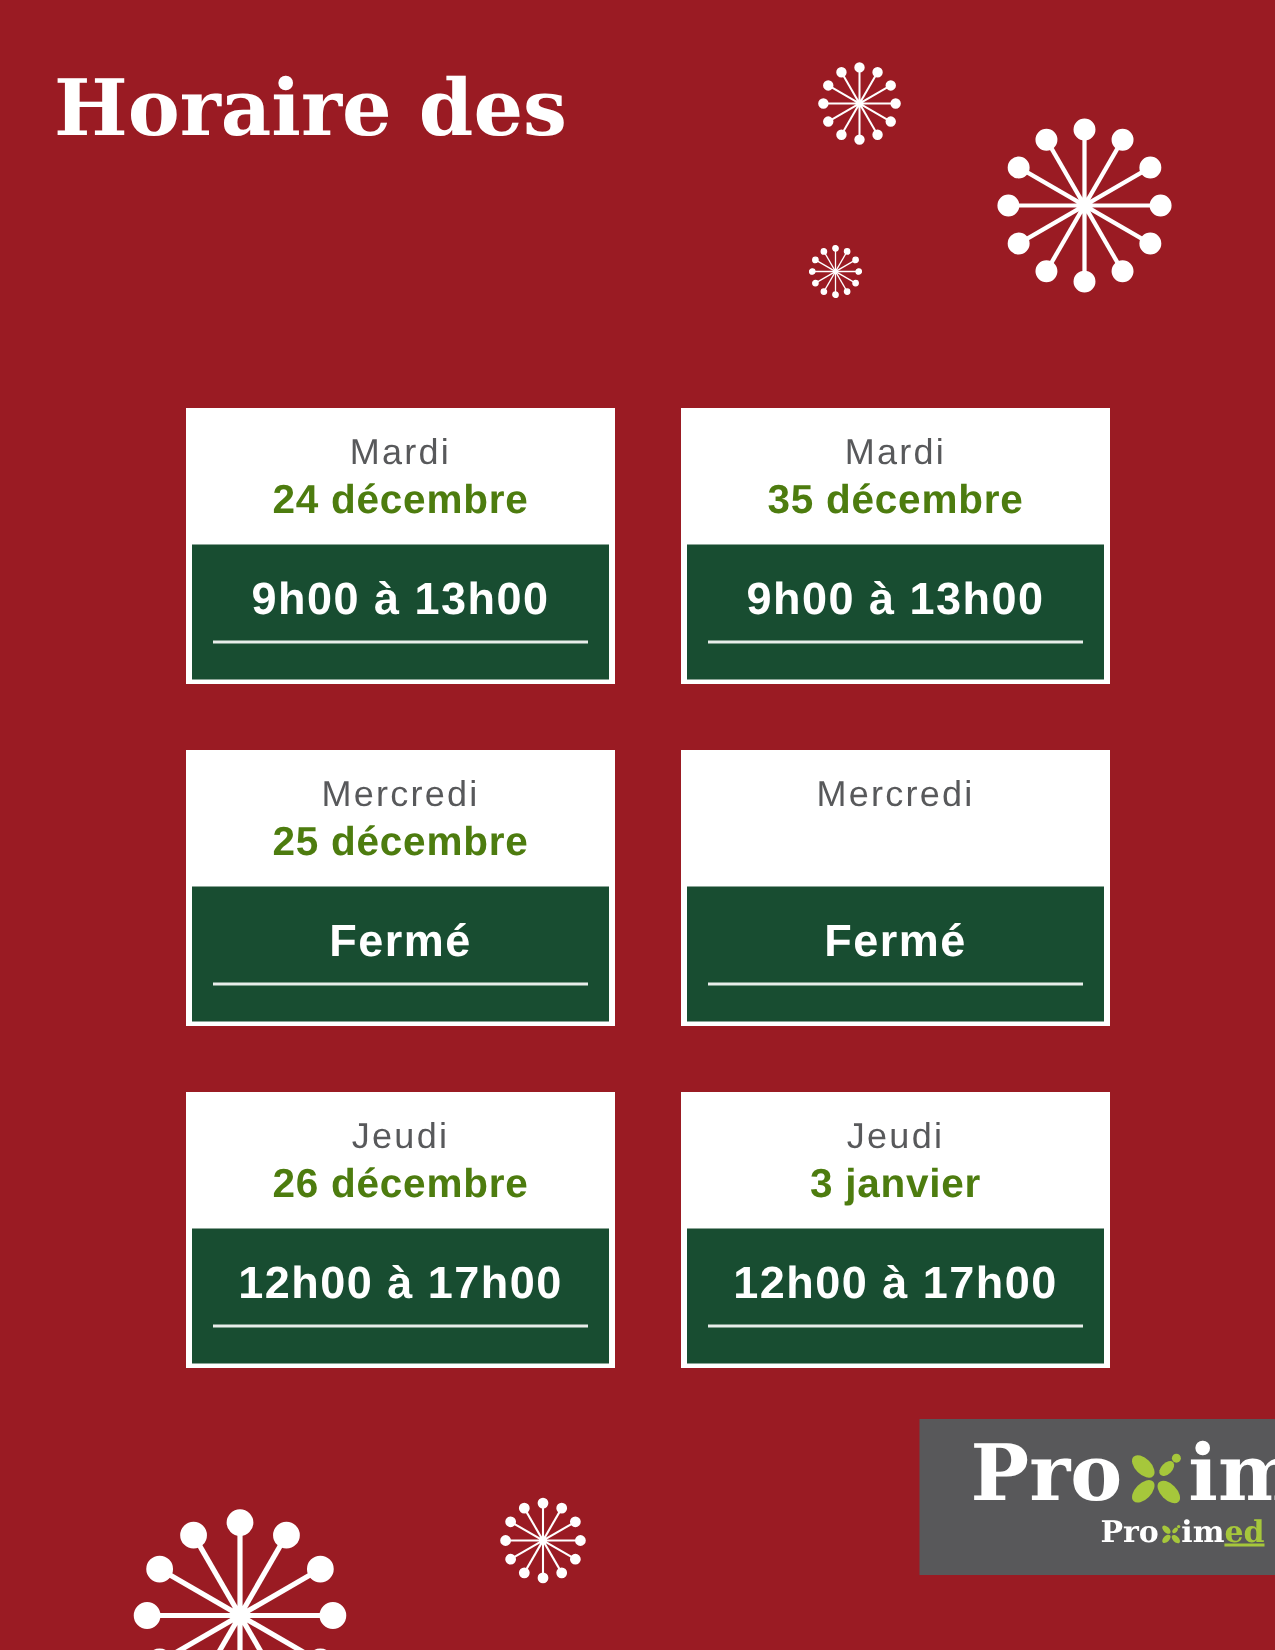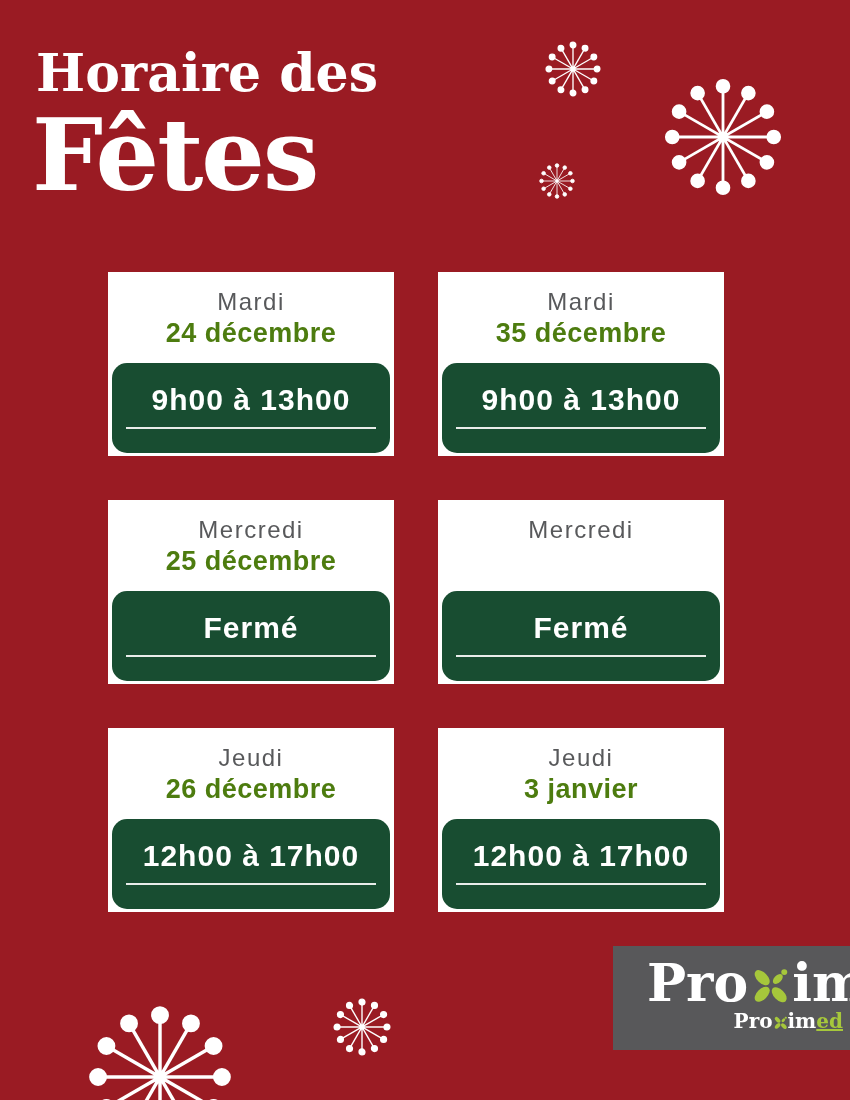--- a/index.html
+++ b/index.html
@@ -21,21 +21,21 @@
   
   .flake{position:absolute;}
   .f1{left:545px;top:41px;width:56px;height:56px;}
   .f2{left:664px;top:78px;width:118px;height:118px;}
   .f3{left:539px;top:163px;width:36px;height:36px;}
   .f4{left:88px;top:1005px;width:144px;height:144px;}
   .f5{left:333px;top:998px;width:58px;height:58px;}
 
   
   .grid{
-    position:absolute;left:108px;top:272px;width:620px;
+    position:absolute;left:124px;top:272px;width:620px;
     display:grid;grid-template-columns:286px 286px;column-gap:48px;row-gap:43px;gap:44px;
   }
   .card{
     width:286px;height:184px;background:#ffffff;
     box-sizing:border-box;padding:0 4px 3px 4px;
     display:flex;flex-direction:column;
   }
   .card-top{
     height:91px;box-sizing:border-box;padding-top:16px;
     text-align:center;background:#ffffff;
@@ -45,21 +45,21 @@
     letter-spacing:1.5px;font-weight:400;
   }
   .date{
     font-size:27px;line-height:30px;color:#4d7c0f;
     font-weight:700;letter-spacing:0.5px;margin-top:2px;
   }
   .date sup{font-size:15px;vertical-align:super;line-height:0;}
   .card-bottom{
     flex:1;background:#184d31;
     display:flex;flex-direction:column;align-items:center;justify-content:flex-start;
-    padding-top:20px;box-sizing:border-box;border-radius:15px;
+    padding-top:20px;box-sizing:border-box;
   }
   .hours{
     color:#ffffff;font-size:30px;line-height:34px;
     font-weight:700;letter-spacing:1px;white-space:nowrap;
   }
   .hours-underline{
     width:250px;height:2px;background:rgba(255,255,255,0.9);margin-top:10px;
   }
 
   
@@ -117,21 +117,20 @@
         <ellipse cx="70" cy="71" rx="20" ry="11.5" transform="rotate(45 70 71)"></ellipse>
         <ellipse cx="33" cy="70" rx="20" ry="11.5" transform="rotate(-45 33 70)"></ellipse>
         <ellipse cx="67" cy="37" rx="13" ry="8" transform="rotate(-45 67 37)"></ellipse>
         <circle cx="81" cy="22" r="6.5"></circle>
       </g>
     </defs>
   </svg>
 
   <div class="title">
     <div class="title-line1">Horaire des</div>
-    <div class="title-line2">Fêtes</div>
   </div>
 
   <svg class="flake f1" viewBox="-50 -50 100 100">
       <use href="#flake12"></use>
     </svg>
   <svg class="flake f2" viewBox="-50 -50 100 100">
       <use href="#flake12"></use>
     </svg>
   <svg class="flake f3" viewBox="-50 -50 100 100">
       <use href="#flake12"></use>

